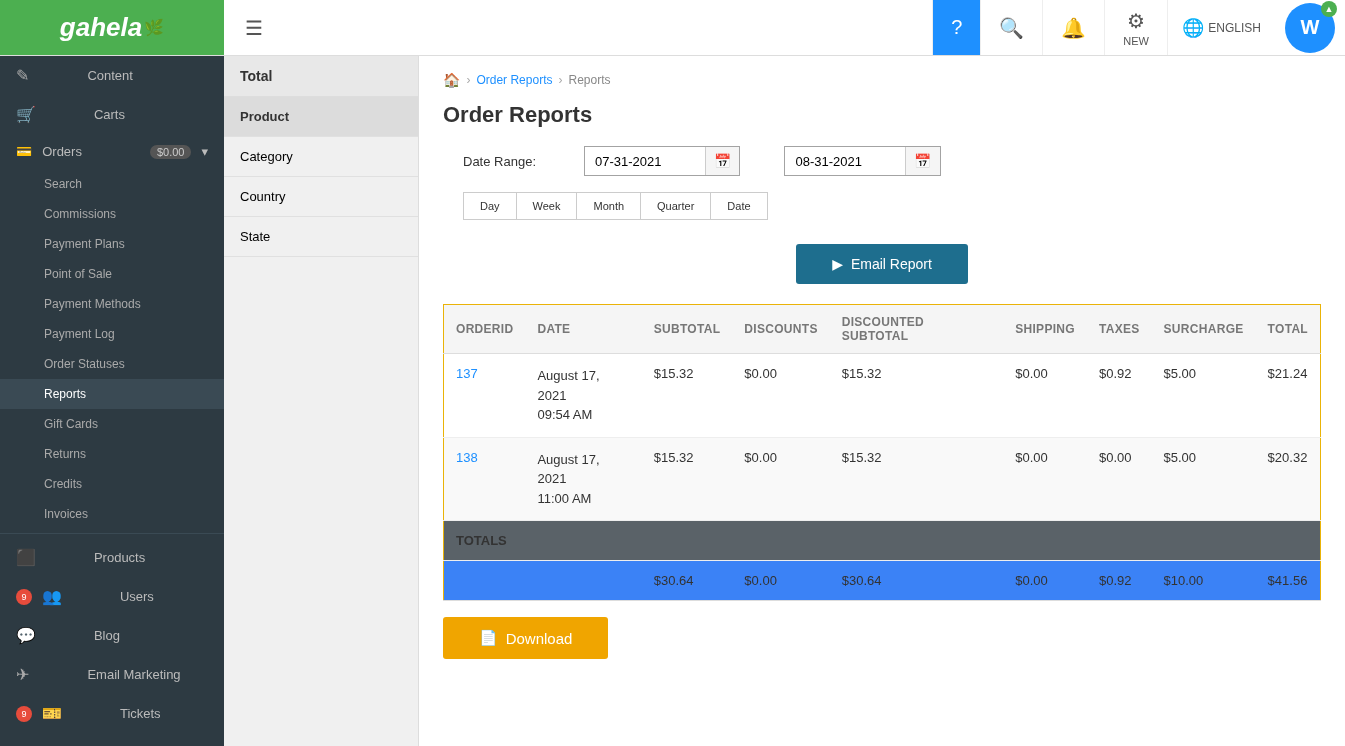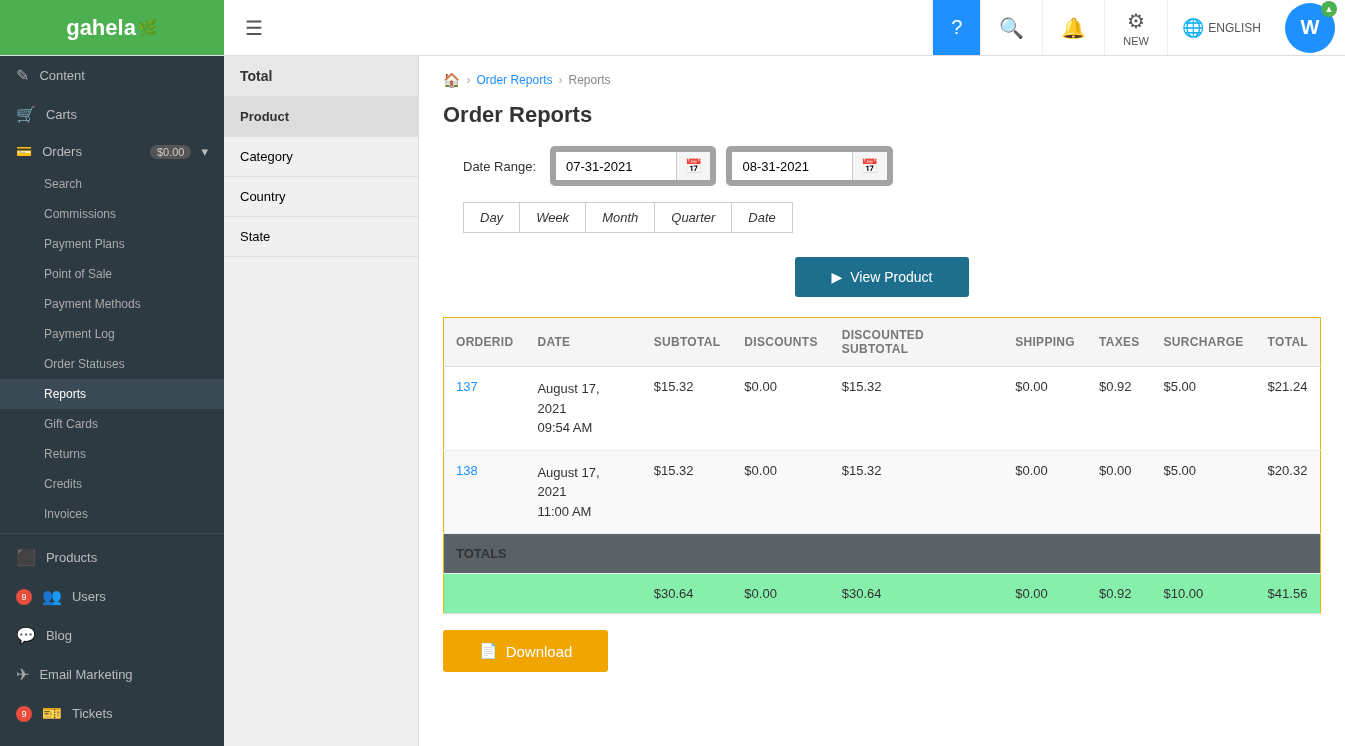--- a/index.html
+++ b/index.html
@@ -18,22 +18,23 @@
       width: 224px;
       background: #4caf50;
       height: 100%;
       display: flex;
       align-items: center;
       justify-content: center;
       flex-shrink: 0;
     }
     .logo-text {
       color: #fff;
-      font-size: 22px;
+      font-size: 26px;
       font-weight: bold;
+      font-style: italic;
     }
     .logo-leaf {
       color: #fff;
       font-size: 16px;
       margin-left: 2px;
     }
     .hamburger-area {
       width: 60px;
       display: flex;
       align-items: center;
@@ -130,21 +131,21 @@
     .sidebar-item {
       display: flex;
       align-items: center;
       padding: 10px 16px;
       cursor: pointer;
       gap: 10px;
       font-size: 13px;
       color: #bbb;
     }
     .sidebar-item .si-icon { font-size: 16px; color: #aaa; }
-    .sidebar-item .si-label { flex: 1; }
+    .sidebar-item .si-label { flex: 1; margin-left: 48px; }
     .sidebar-orders {
       display: flex;
       align-items: center;
       padding: 10px 16px;
       cursor: pointer;
       gap: 10px;
       color: #bbb;
       font-size: 13px;
     }
     .sidebar-orders .orders-label { flex: 1; }
@@ -240,23 +241,24 @@
       display: flex;
       align-items: center;
       gap: 10px;
       margin-bottom: 16px;
       margin-left: 20px;
     }
     .date-range-label { font-size: 13px; color: #333; margin-right: 4px; }
     .date-input-wrap {
       display: flex;
       align-items: center;
-      border: 6px solid #a3a3a3;
-      border-radius: 5px;
+      border: 1px solid #a3a3a3;
+      border-radius: 0;
       overflow: hidden;
+      margin-left: 34px;
     }
     .date-input {
       border: none;
       outline: none;
       padding: 6px 10px;
       font-size: 13px;
       width: 120px;
       background: #fff;
     }
     .date-cal-btn {
@@ -273,24 +275,23 @@
       display: flex;
       gap: 0;
       margin-bottom: 24px;
       margin-left: 20px;
     }
     .period-btn {
       padding: 7px 16px;
       border: 1px solid #ccc;
       background: #fff;
       cursor: pointer;
-      font-size: 13px;
+      font-size: 11px;
       color: #333;
       margin-right: -1px;
-      font-style: italic;
     }
 
     
     .view-report-wrap {
       display: flex;
       justify-content: center;
       margin-bottom: 20px;
     }
     .view-report-btn {
       background: #1e6e8e;
@@ -334,21 +335,21 @@
     }
     .order-id-link { color: #1e90ff; text-decoration: none; cursor: pointer; }
     .date-cell { line-height: 1.5; }
     .totals-row td {
       background: #5a6268;
       color: #fff;
       font-weight: bold;
       padding: 10px 12px;
     }
     .totals-amounts td {
-      background: #86efac;
+      background: #3b82f6;
       border-bottom: 1px solid #ddd;
     }
 
     
     .download-wrap {
       margin-top: 16px;
     }
     .download-btn {
       background: #f0a500;
       color: #fff;
@@ -494,21 +495,21 @@
       <button class="period-btn">Day</button>
       <button class="period-btn">Week</button>
       <button class="period-btn">Month</button>
       <button class="period-btn">Quarter</button>
       <button class="period-btn">Date</button>
     </div>
 
     <div class="view-report-wrap">
       <button class="view-report-btn">
         <span>▶</span>
-        <span>View Product</span>
+        <span>Email Report</span>
       </button>
     </div>
 
     <table class="report-table">
       <thead>
         <tr>
           <th>ORDERID</th>
           <th>DATE</th>
           <th>SUBTOTAL</th>
           <th>DISCOUNTS</th>

